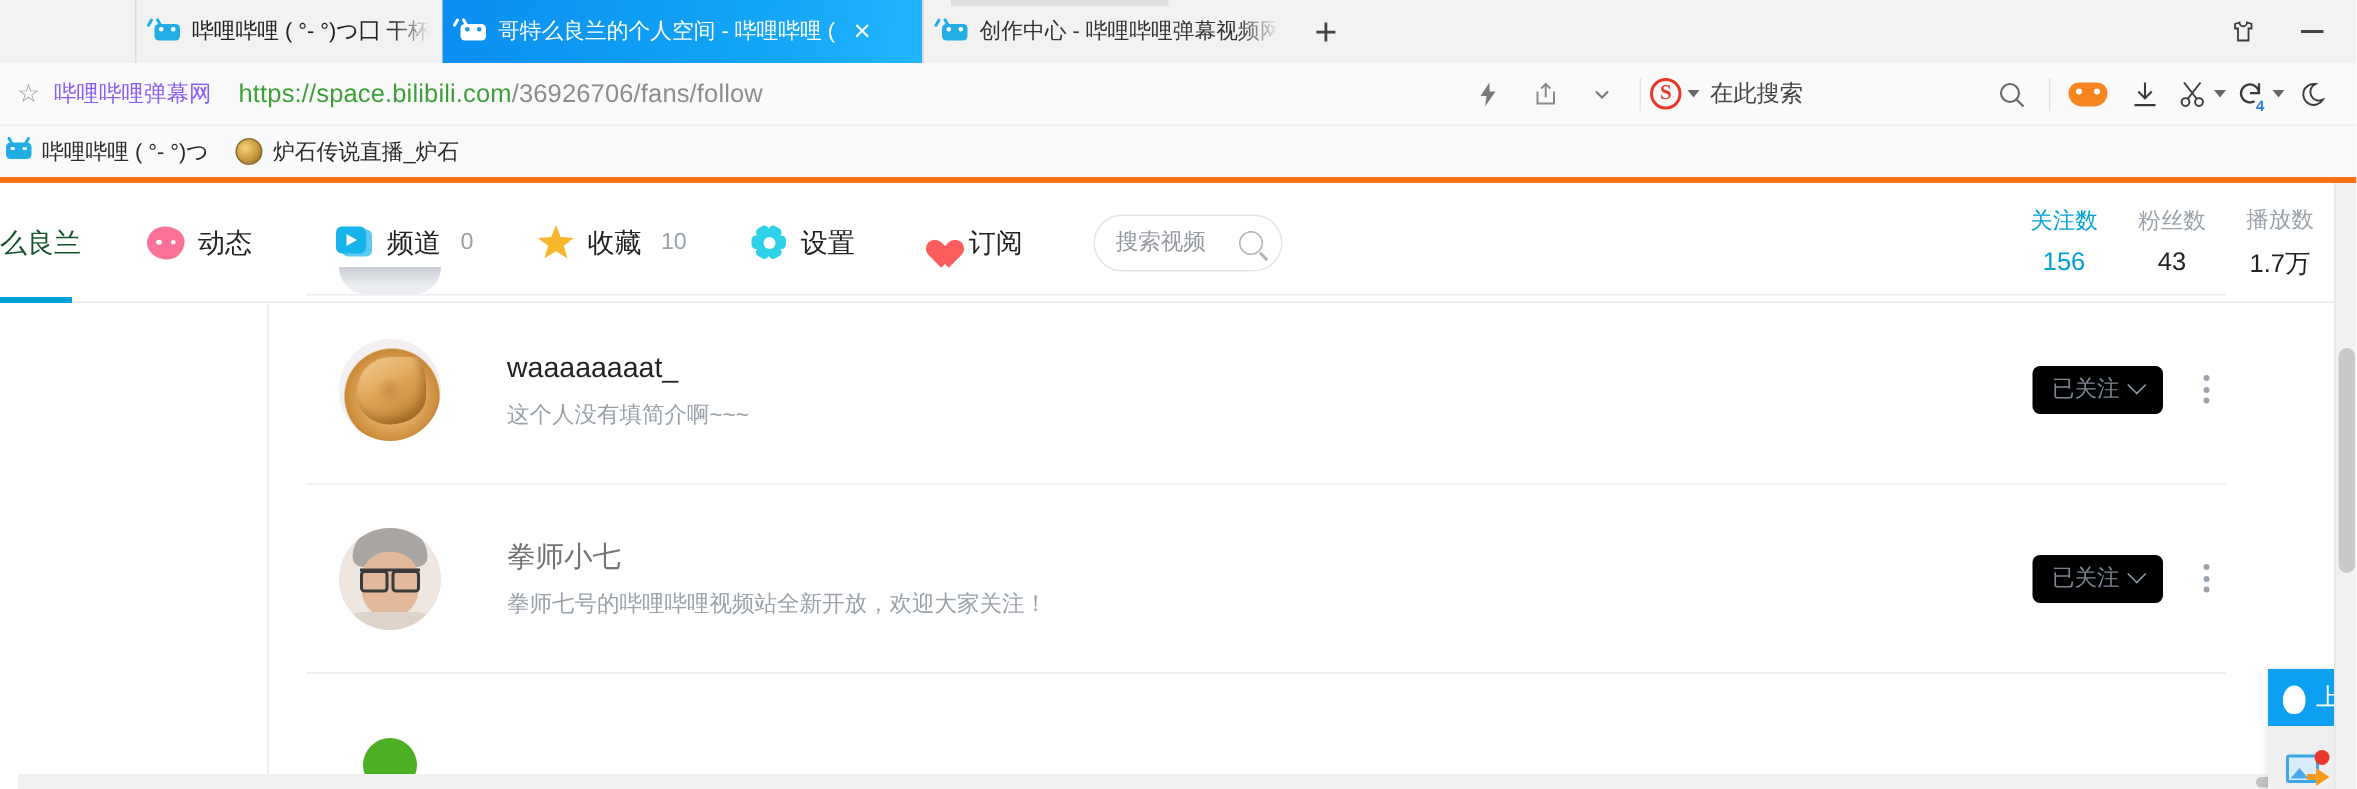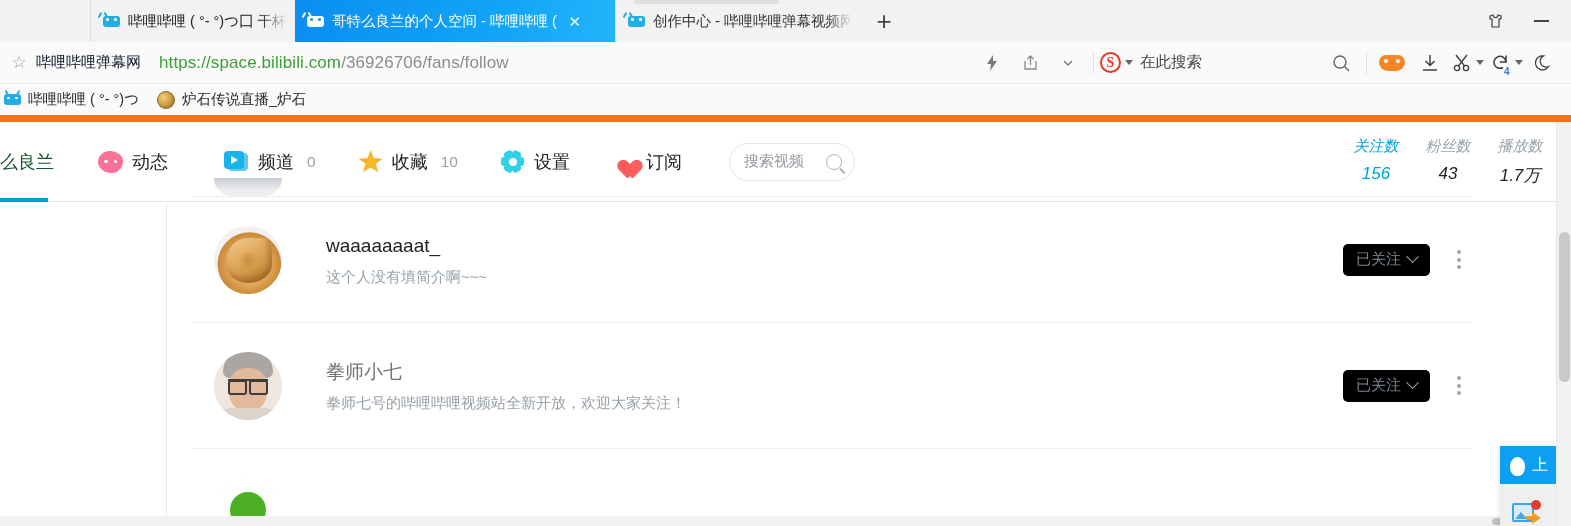--- a/index.html
+++ b/index.html
@@ -100,21 +100,21 @@
   }
 
   
   .addrbar {
     position:absolute; left:0; top:42px; width:1571px; height:42px;
     background:#fafafa;
     display:flex; align-items:center;
     border-bottom:1px solid #ececec;
   }
   .star-icon { margin-left:8px; width:22px; display:flex; align-items:center; justify-content:center; color:#999; font-size:17px;}
-  .site-name { margin-left:6px; color:#0f172a; font-size:15px; white-space:nowrap; }
+  .site-name { margin-left:6px; color:#8b5cf6; font-size:15px; white-space:nowrap; }
   .urlbox { margin-left:18px; font-size:17px; white-space:nowrap; letter-spacing:0.1px; }
   .url-host { color:#3e9e3a; }
   .url-scheme { color:#3e9e3a; }
   .url-path { color:#8c8c8c; }
   .addr-spacer { flex:1 1 auto; }
   .addr-icons { display:flex; align-items:center; gap:0; padding-right:8px; }
   .ai { width:38px; height:42px; display:flex; align-items:center; justify-content:center; color:#585858; position:relative; }
   .ai.sep { border-left:1px solid #e2e2e2; height:22px; width:1px; margin:0 6px; }
   .sogou-s {
     width:21px; height:21px; border-radius:50%; border:2px solid #e8382a;
@@ -132,21 +132,21 @@
   }
   .gamepad:before { left:5px; }
   .gamepad:after  { right:5px; }
   .badge-num {
     position:absolute; left:17px; top:24px; font-size:10px; color:#2f7fd8; font-weight:bold;
   }
 
   
   .bmbar {
     position:absolute; left:0; top:84px; width:1571px; height:38px;
-    background:#fafafa; border-bottom:7px solid #f97316;
+    background:#fafafa; border-bottom:4px solid #f97316;
     display:flex; align-items:center;
   }
   .bm {
     display:flex; align-items:center; gap:7px; padding:0 9px; height:38px;
     font-size:14.5px; color:#2b2b2b; white-space:nowrap;
   }
   .bm.first { padding-left:4px; }
   .hs-icon {
     width:18px; height:18px; border-radius:50%;
     background: radial-gradient(circle at 35% 35%, #f6d07a 0%, #c79a3e 55%, #7a5a1c 100%);
@@ -226,29 +226,29 @@
     display:flex;align-items:center;justify-content:space-between;padding:0 12px 0 14px;
     margin-left:4px;
   }
   .bsearch .ph{ color:#9499a0; font-size:15px;}
   .mag {
     width:16px;height:16px;border:1.7px solid #b0b4b9;border-radius:50%;position:relative;
   }
   .mag:after{content:"";position:absolute;right:-5px;bottom:-3px;width:7px;height:1.7px;background:#b0b4b9;transform:rotate(45deg);}
 
   .bnav-spacer{flex:1 1 auto;}
-  .stats { display:flex; align-items:flex-start; gap:0; padding-right:0;font-style:italic; }
+  .stats { display:flex; align-items:center; gap:0; padding-right:0; }
   .stat { display:flex; flex-direction:column; align-items:center; width:72px; gap:8px; }
   .stat .lbl { font-size:15px; color:#99a2aa; }
   .stat .val { font-size:17px; color:#222; }
   .stat.active .lbl, .stat.active .val { color:#00a1d6; }
 
   
   .content {
-    position:absolute; left:0; top:81px; width:1556px; height:323px; background:#fff;
+    position:absolute; left:12px; top:81px; width:1556px; height:323px; background:#fff;
   }
   .left-rail {
     position:absolute; left:0; top:0; width:167px; height:323px;
     border-right:1px solid #e9eaec; background:#fff;
   }
   .list { position:absolute; left:168px; top:0; right:60px; height:323px; }
   .list-inner { position:absolute; left:24px; right:24px; top:-66px; }
   .urow {
     display:flex; align-items:center; height:126px;
     border-bottom:1px solid #eceef0; position:relative;

